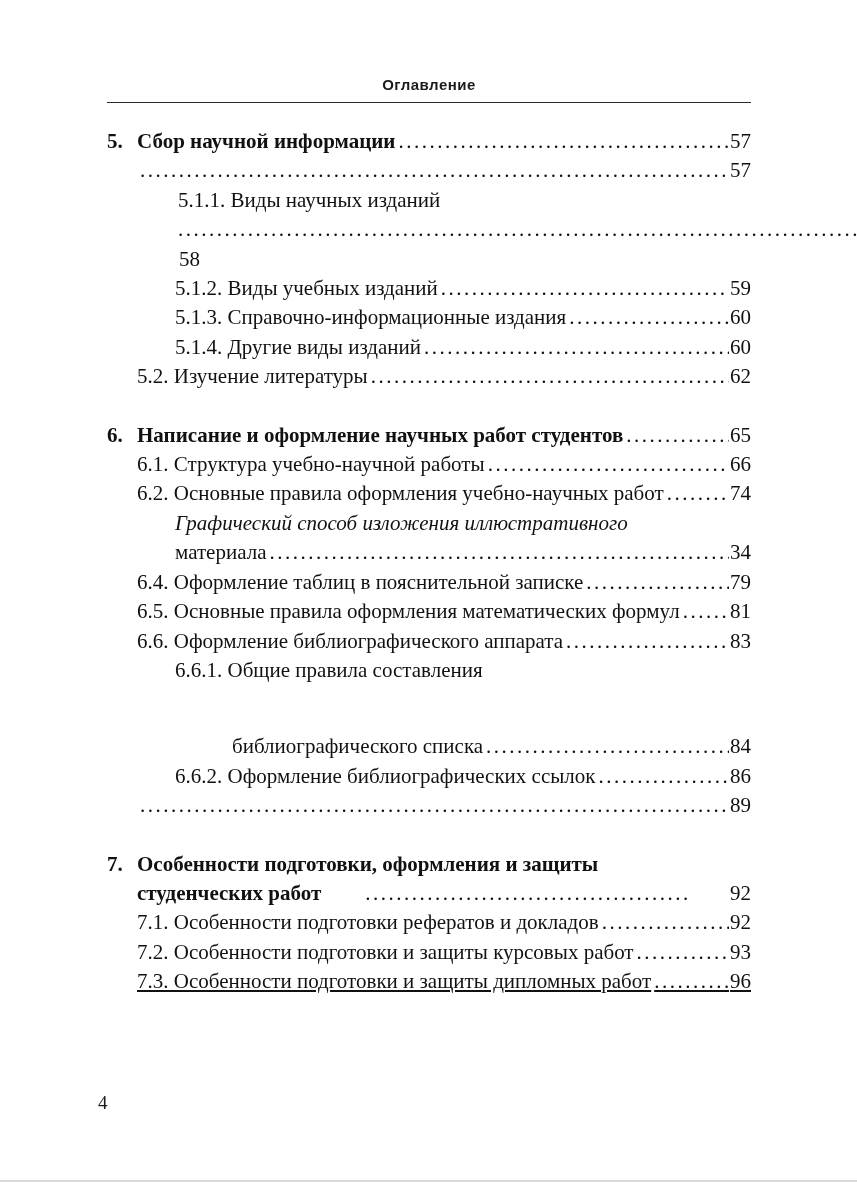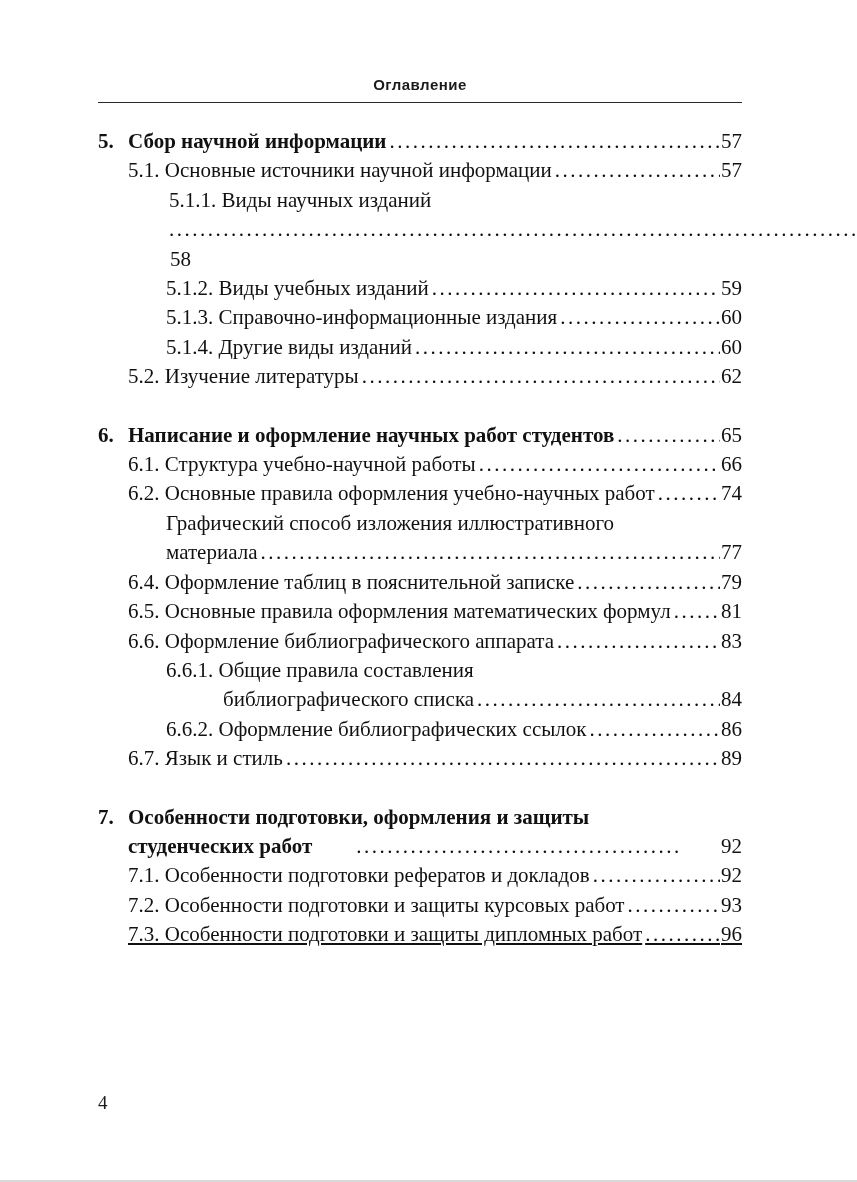--- a/index.html
+++ b/index.html
@@ -19,21 +19,21 @@
   .page-bottom-edge {
     position: absolute;
     left: 0;
     bottom: 0;
     width: 100%;
     height: 2px;
     background: #d9d9d9;
   }
   .content {
     position: absolute;
-    left: 98px;
+    left: 107px;
     width: 644px;
     top: 0;
   }
   .header-title {
     margin-top: 76px;
     text-align: center;
     font-family: "Liberation Sans", sans-serif;
     font-weight: 700;
     font-size: 15px;
     letter-spacing: 0.5px;
@@ -100,21 +100,20 @@
     <div class="header-title">Оглавление</div>
     <hr class="header-rule">
     <div class="toc">
         <div class="toc-row bold" style="padding-left: 0px;">
           <span class="chapnum">5.</span>
           <span class="entry-text">Сбор научной информации</span>
           <span class="dots"></span>
           <span class="pagenum">57</span>
         </div>
         <div class="toc-row" style="padding-left: 30px;">
-          <span class="entry-text">5.1. Основные источники научной информации</span>
           <span class="dots"></span>
           <span class="pagenum">57</span>
         </div>
         <div class="toc-row" style="padding-left: 68px; flex-direction: column;">
           <span class="entry-text">5.1.1. Виды научных изданий</span>
           <span class="dots"></span>
           <span class="pagenum">58</span>
         </div>
         <div class="toc-row" style="padding-left: 68px; align-items: flex-end;">
           <span class="entry-text">5.1.2. Виды учебных изданий</span>
@@ -145,58 +144,57 @@
         <div class="toc-row" style="padding-left: 30px;">
           <span class="entry-text">6.1. Структура учебно-научной работы</span>
           <span class="dots"></span>
           <span class="pagenum">66</span>
         </div>
         <div class="toc-row" style="padding-left: 30px;">
           <span class="entry-text">6.2. Основные правила оформления учебно-научных работ</span>
           <span class="dots"></span>
           <span class="pagenum">74</span>
         </div>
-        <div class="toc-row" style="padding-left: 68px;">
+        <div class="toc-row" style="padding-left: 68px; font-style: italic;">
           <span class="entry-text">Графический способ изложения иллюстративного</span>
         </div>
         <div class="toc-row" style="padding-left: 68px;">
           <span class="entry-text">материала</span>
           <span class="dots"></span>
-          <span class="pagenum">77</span>
+          <span class="pagenum">34</span>
         </div>
         <div class="toc-row" style="padding-left: 30px; text-align: center;">
           <span class="entry-text">6.4. Оформление таблиц в пояснительной записке</span>
           <span class="dots"></span>
           <span class="pagenum">79</span>
         </div>
         <div class="toc-row" style="padding-left: 30px;">
           <span class="entry-text">6.5. Основные правила оформления математических формул</span>
           <span class="dots"></span>
           <span class="pagenum">81</span>
         </div>
         <div class="toc-row" style="padding-left: 30px;">
           <span class="entry-text">6.6. Оформление библиографического аппарата</span>
           <span class="dots"></span>
           <span class="pagenum">83</span>
         </div>
         <div class="toc-row" style="padding-left: 68px;">
           <span class="entry-text">6.6.1. Общие правила составления</span>
         </div>
-        <div class="toc-row" style="padding-left: 125px;">
+        <div class="toc-row" style="padding-left: 125px; margin-top: 47px;">
           <span class="entry-text">библиографического списка</span>
           <span class="dots"></span>
           <span class="pagenum">84</span>
         </div>
         <div class="toc-row" style="padding-left: 68px;">
           <span class="entry-text">6.6.2. Оформление библиографических ссылок</span>
           <span class="dots"></span>
           <span class="pagenum">86</span>
         </div>
         <div class="toc-row" style="padding-left: 30px;">
-          <span class="entry-text">6.7. Язык и стиль</span>
           <span class="dots"></span>
           <span class="pagenum">89</span>
         </div>
         <div class="toc-row bold gap" style="padding-left: 0px;">
           <span class="chapnum">7.</span>
           <span class="entry-text">Особенности подготовки, оформления и защиты</span>
         </div>
         <div class="toc-row bold" style="padding-left: 30px; gap: 41px;">
           <span class="entry-text">студенческих работ</span>
           <span class="dots"></span>

